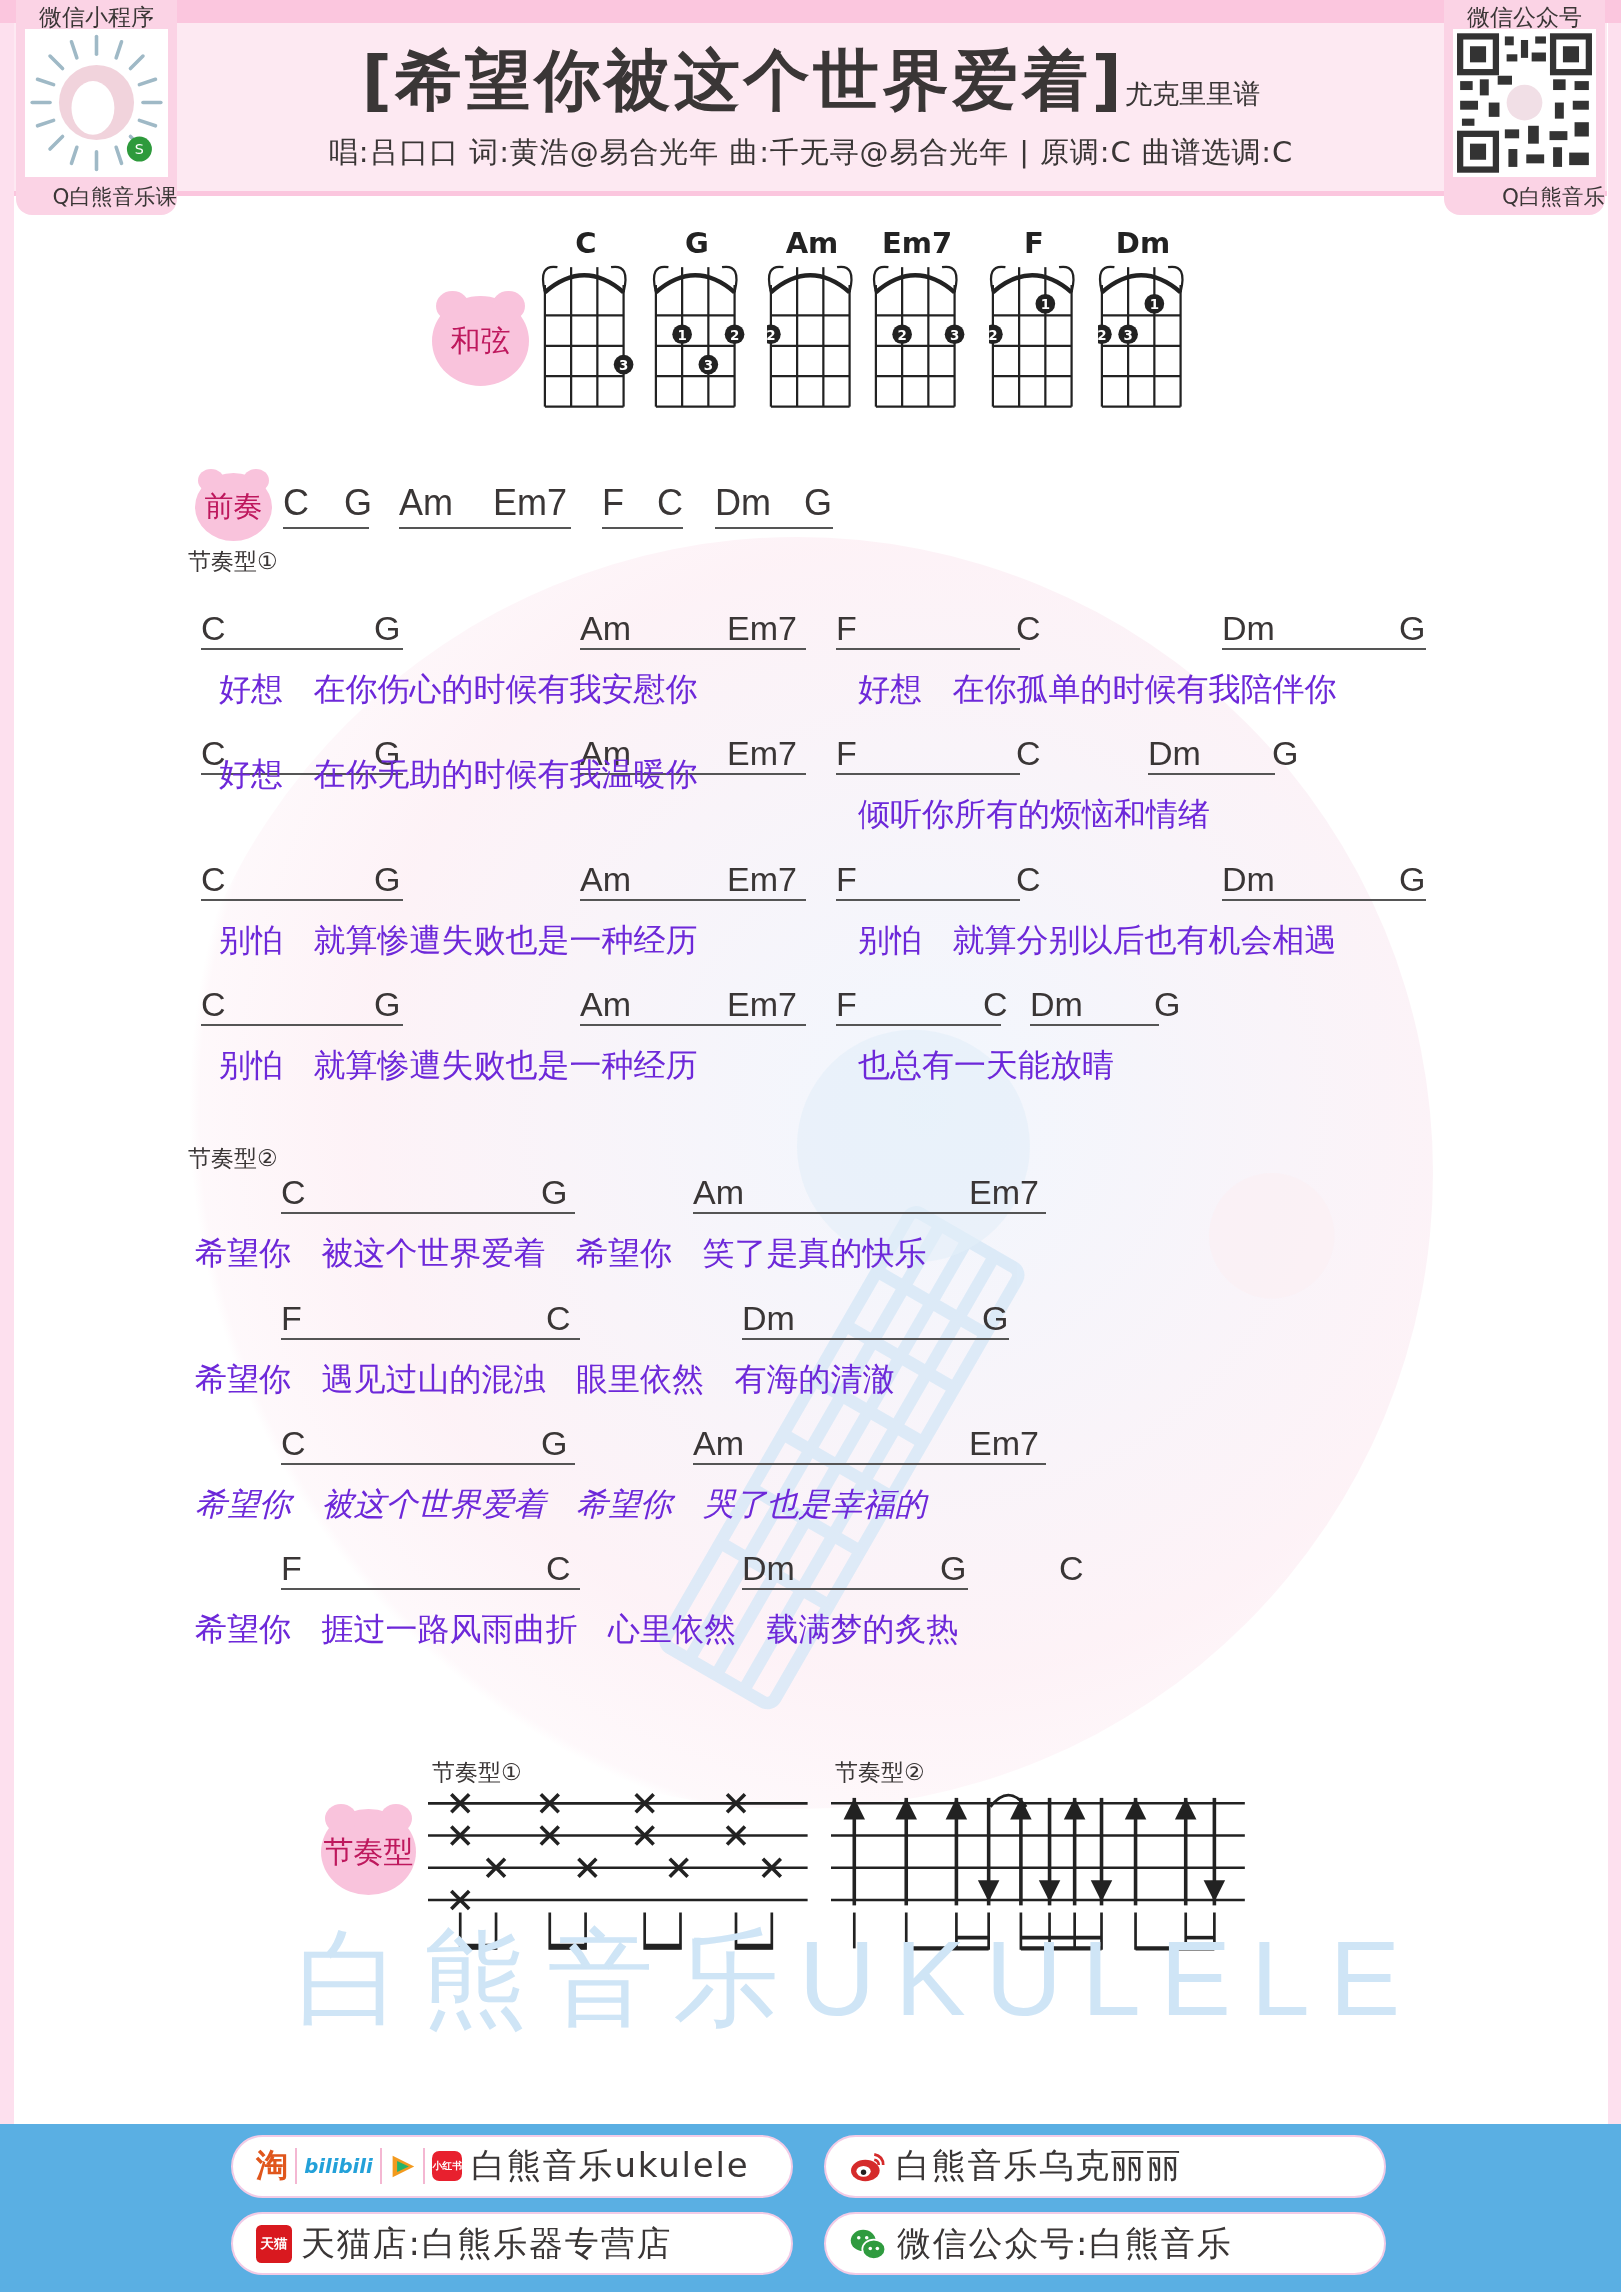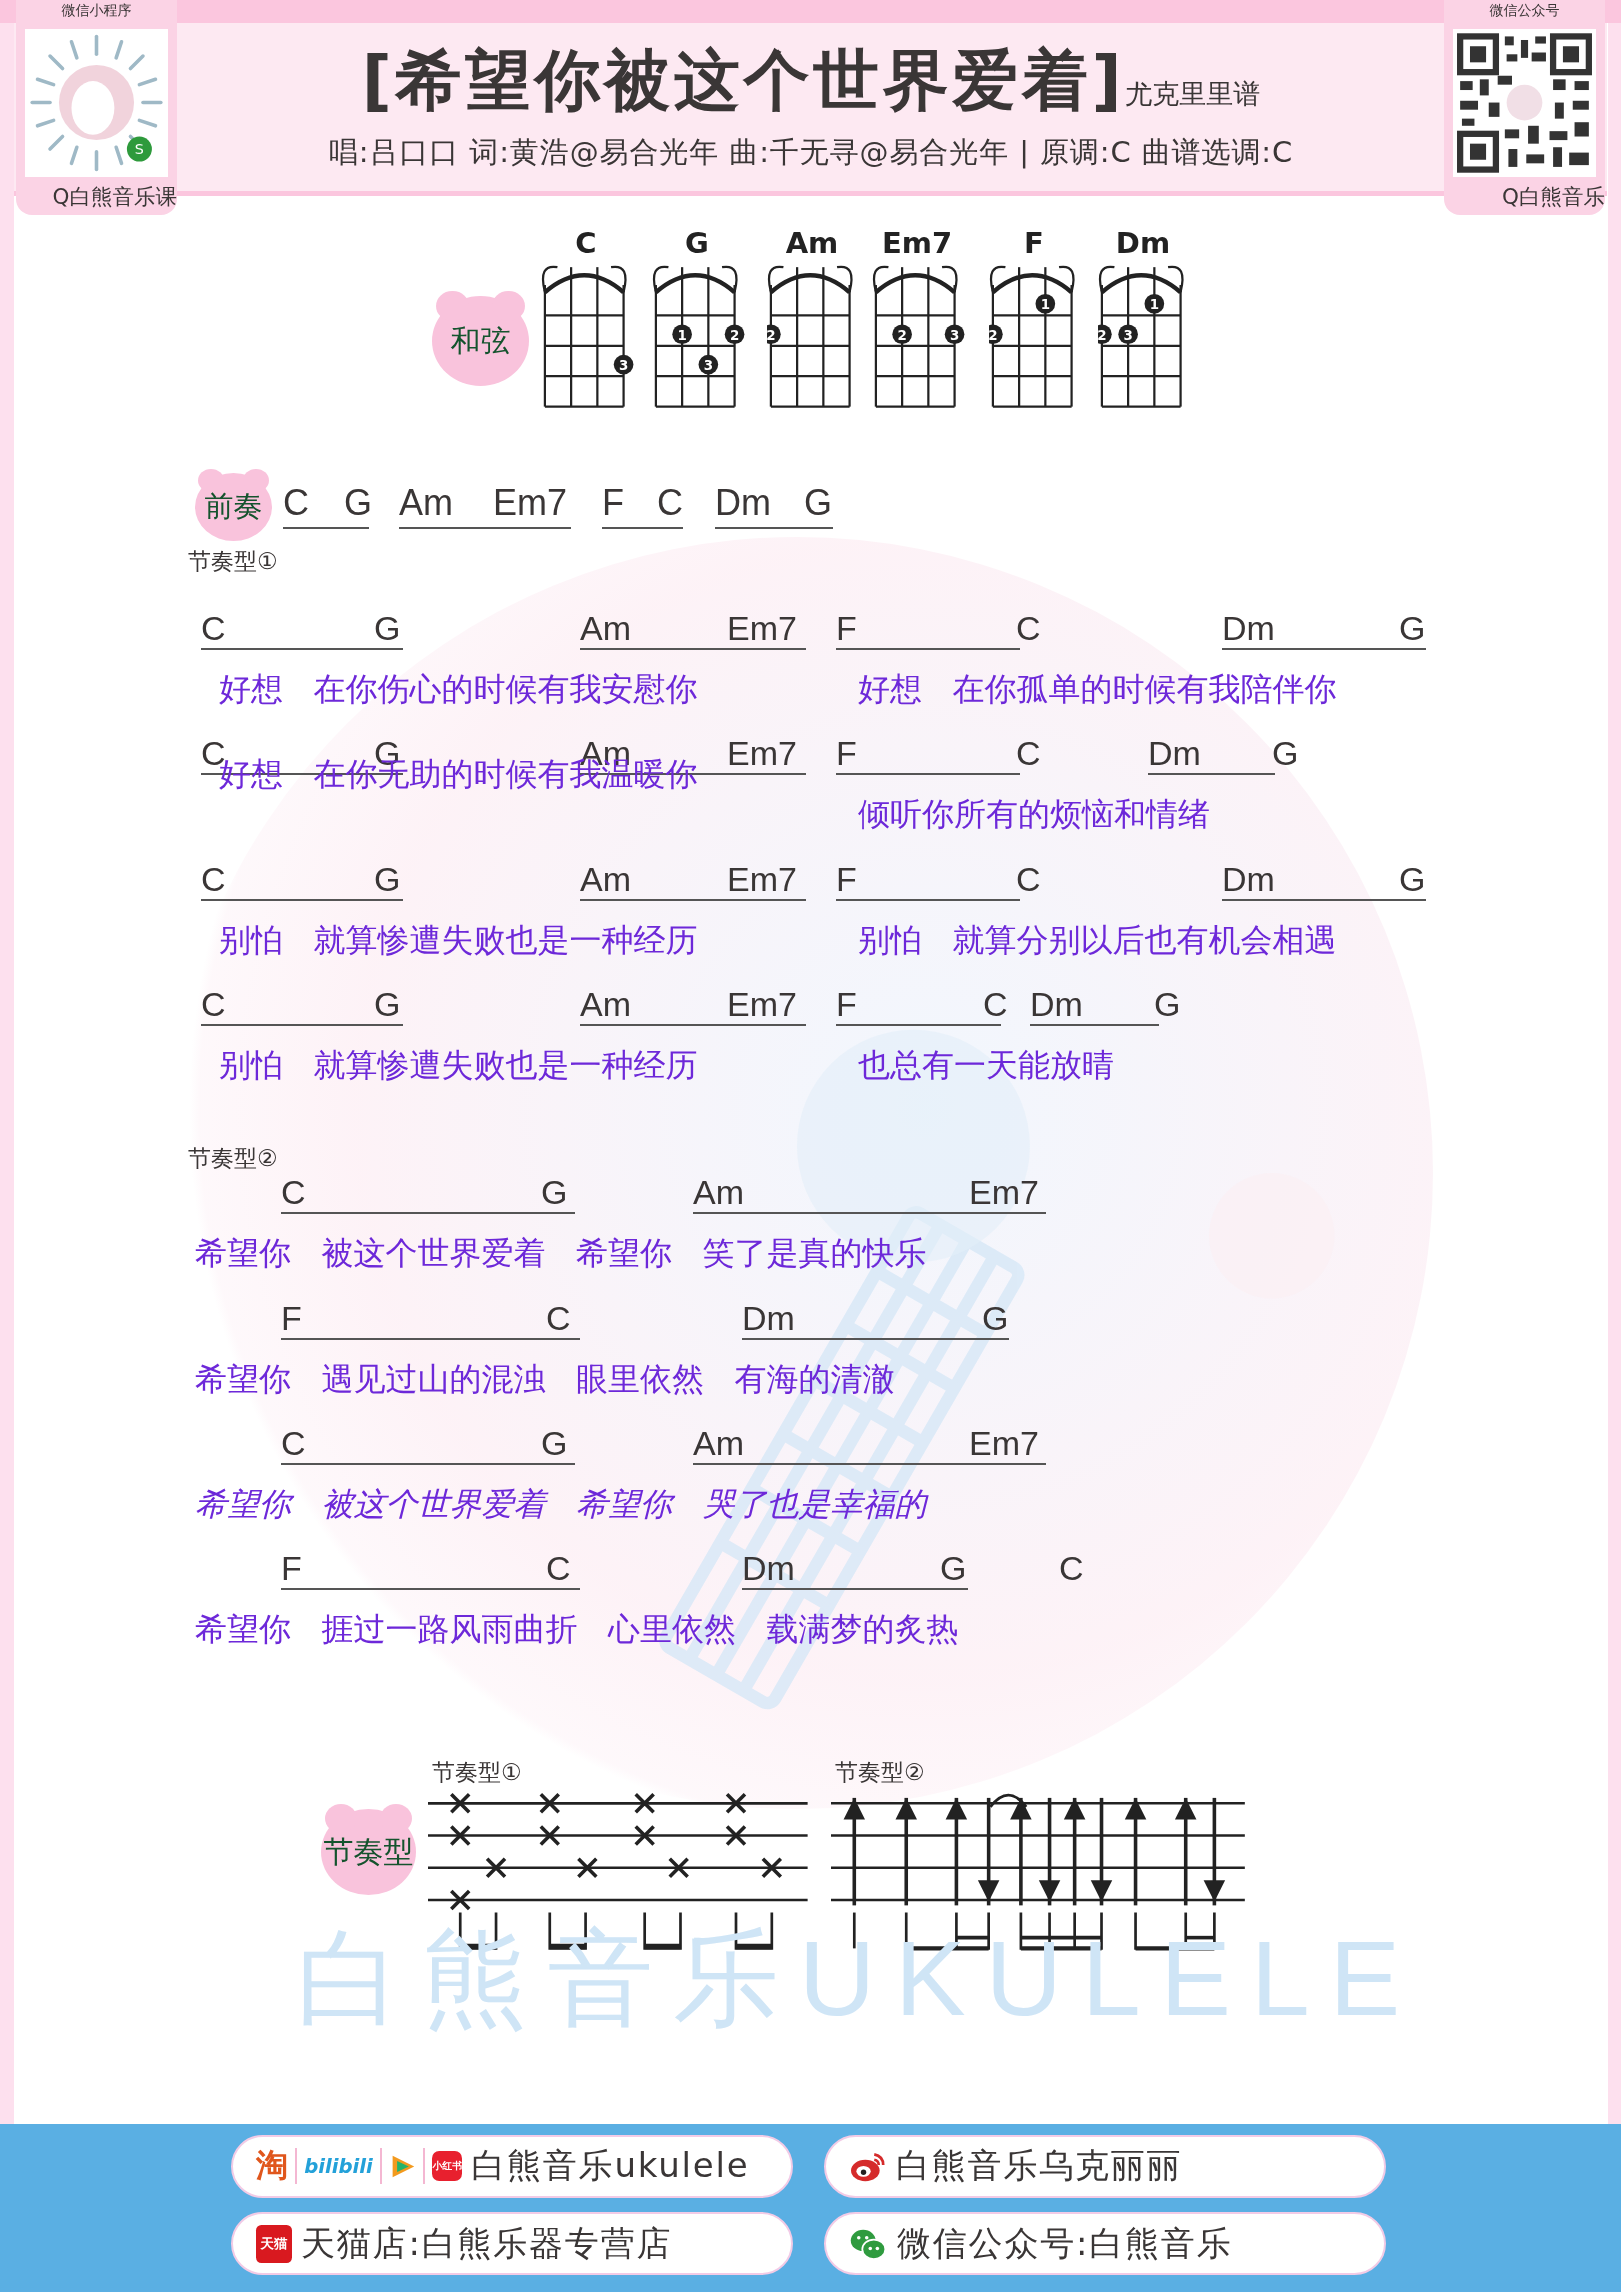--- a/index.html
+++ b/index.html
@@ -15,28 +15,28 @@
   .side-right { right:0; top:0; width:14.3px; height:2124px; background:#fde0ee; }
   
   .header-top { left:0; top:0; width:1622px; height:23px; background:#fbc6de; }
   .header-band { left:14.3px; top:23px; width:1593px; height:168px; background:#fde9f2; border-bottom:5.4px solid #fbc6de; }
   .title { left:0; top:36px; width:1622px; text-align:center; font-size:66px; font-weight:bold; letter-spacing:3.6px; color:#3a3636; }
   .title .sub { font-size:27px; font-weight:normal; letter-spacing:0; }
   .credits { left:0; top:133px; width:1622px; text-align:center; font-size:29px; color:#3a3636; letter-spacing:0.9px; }
 
   
   .qr-box { top:0; width:161px; height:215px; background:#fbd3e5; border-radius:0 0 16px 16px; }
-  .qr-box .qr-label { position:absolute; top:1.8px; left:0; width:100%; text-align:center; font-size:14px; color:#3a3636; }
+  .qr-box .qr-label { position:absolute; top:1.8px; left:0; width:100%; text-align:center; font-size:23px; color:#3a3636; }
   .qr-box .qr-img { position:absolute; top:29px; left:9px; width:143px; height:148px; background:#fff; }
   .qr-box .qr-foot { position:absolute; bottom:3.6px; left:0; width:100%; text-align:right; font-size:21.5px; color:#3a3636; }
   .qr-left { left:16px; }
   .qr-right { left:1444px; }
 
   
-  .bear { background:#f9c3dc; border-radius:50%; display:flex; align-items:center; justify-content:center; color:#14532d; }
+  .bear { background:#f9c3dc; border-radius:50%; display:flex; align-items:center; justify-content:center; color:#be185d; }
   .bear::before, .bear::after { content:""; position:absolute; width:34%; height:34%; background:#f9c3dc; border-radius:50%; top:-6%; }
   .bear::before { left:4%; } .bear::after { right:4%; }
   .bear span { position:relative; z-index:1; }
 
   
   .chord-diagram { top:226px; width:90px; height:179px; }
   .chord-name { position:absolute; top:0; left:0; width:100%; text-align:center; font-size:29px; font-weight:bold; color:#222; }
   .chord-diagram svg { position:absolute; top:34px; left:0; }
 
   

